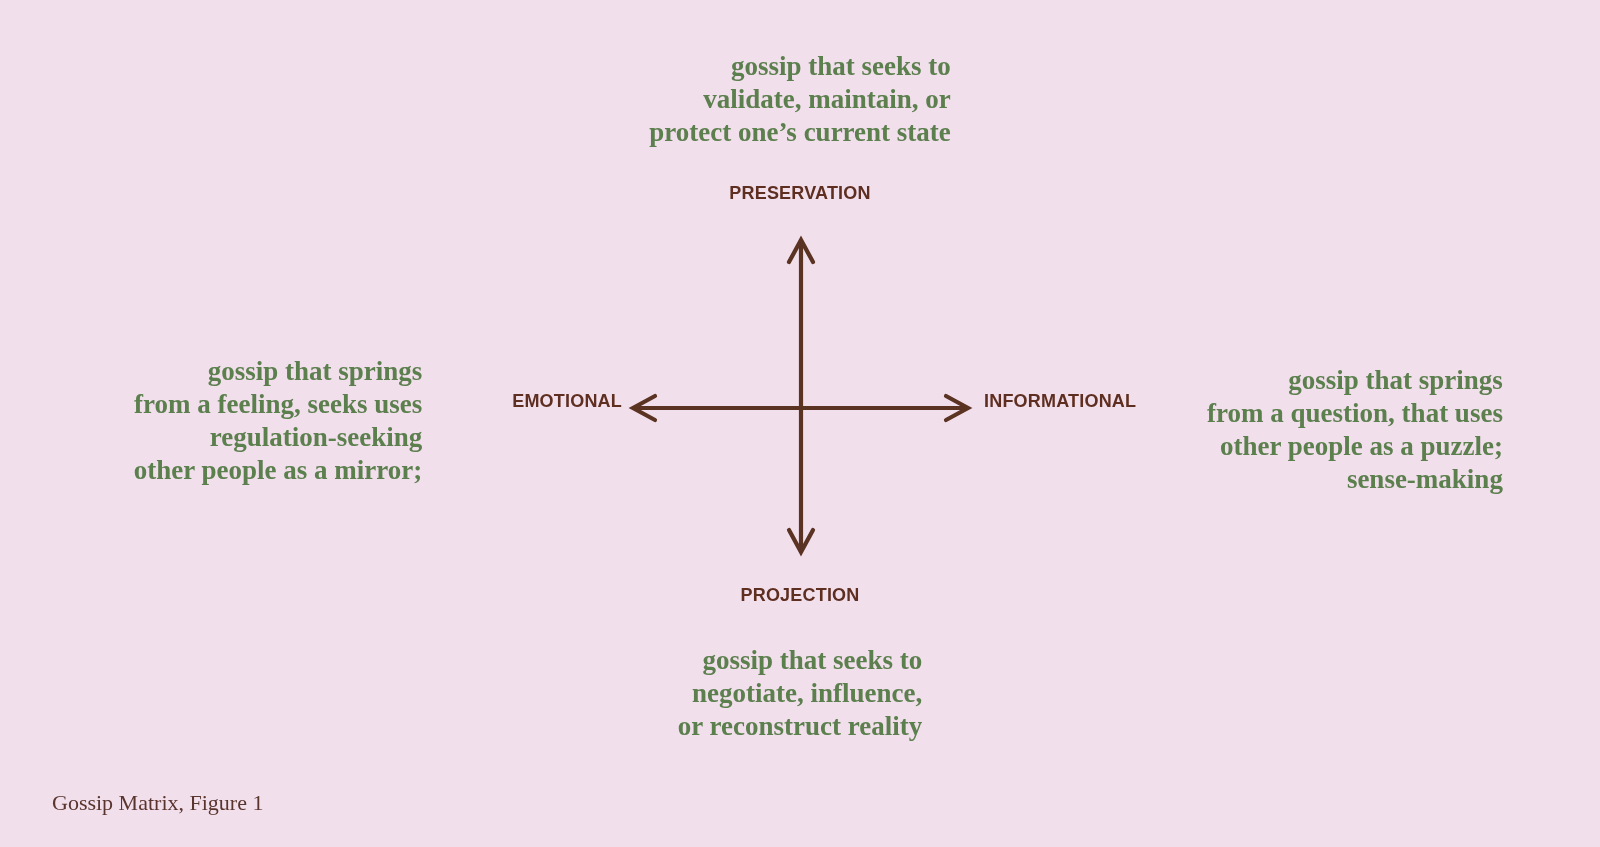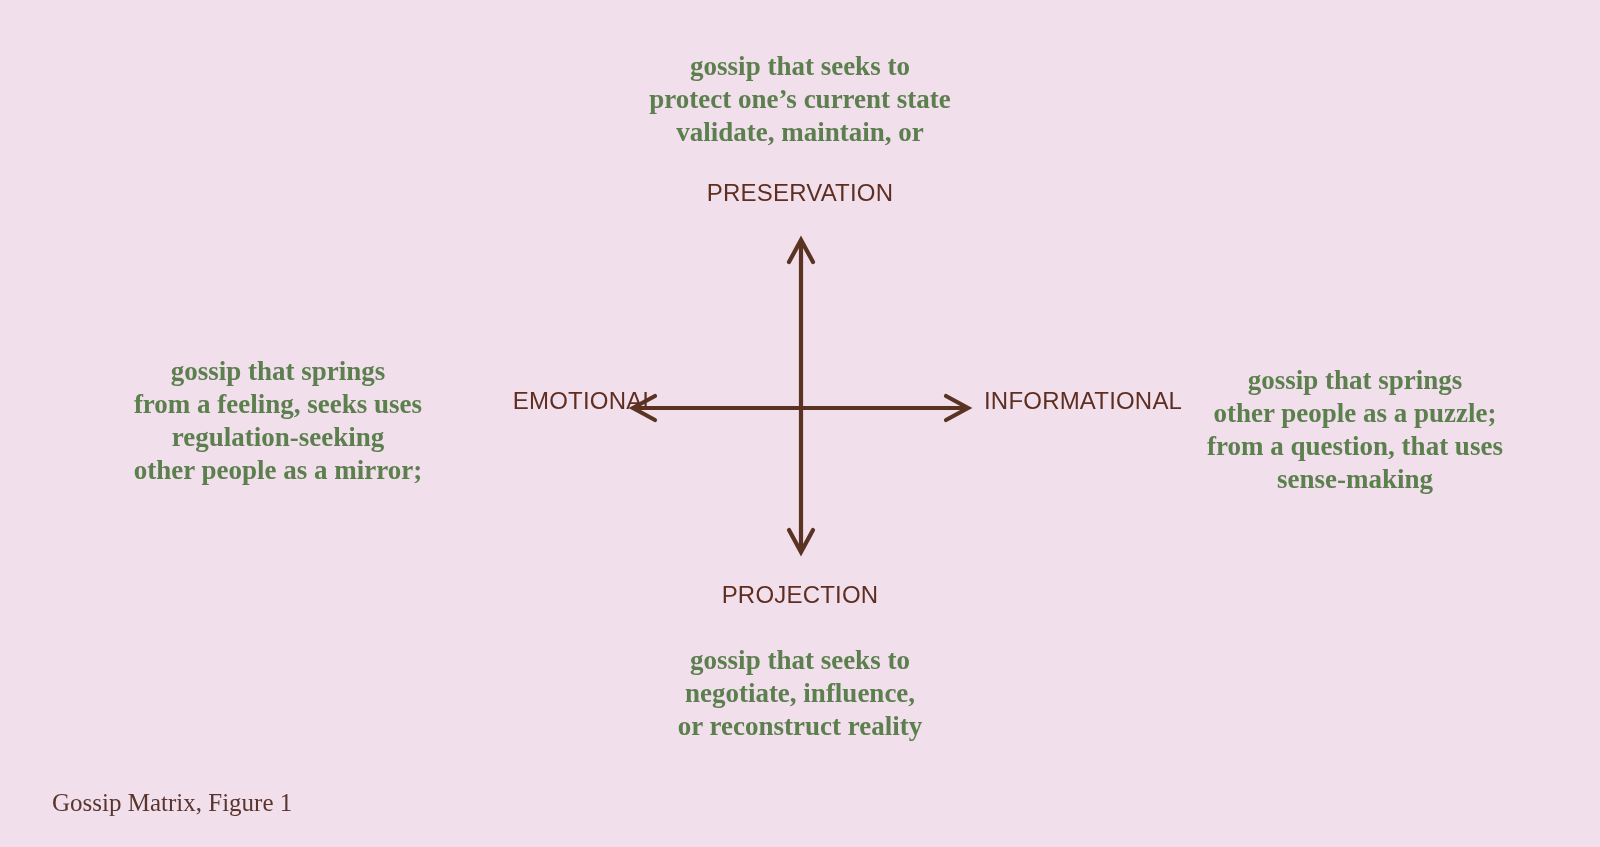--- a/index.html
+++ b/index.html
@@ -24,70 +24,70 @@
   .note{
     position:absolute;
     color:var(--note);
     font-family:"Liberation Serif", serif;
     font-weight:bold;
     font-size:27px;
     line-height:33px;
     text-align:center;
     white-space:nowrap;
   }
-  .note span{display:block;}
+  .note span{display:block;text-align:right;}
   .note-top{left:800px; top:50px; transform:translateX(-50%);}
   .note-left{left:278px; top:355px; transform:translateX(-50%);}
   .note-right{left:1355px; top:364px; transform:translateX(-50%);}
   .note-bottom{left:800px; top:644px; transform:translateX(-50%);}
   .axis-label{
     position:absolute;
     color:var(--axis-label);
     font-family:"Liberation Sans", sans-serif;
-    font-weight:normal;
-    font-size:24px;
+    font-weight:bold;
+    font-size:18px;
     letter-spacing:0.2px;
     white-space:nowrap;
   }
   .label-preservation{left:800px; top:193px; transform:translate(-50%,-50%);}
   .label-projection{left:800px; top:595px; transform:translate(-50%,-50%);}
-  .label-emotional{left:656px; top:401px; transform:translate(-100%,-50%);}
+  .label-emotional{left:622px; top:401px; transform:translate(-100%,-50%);}
   .label-informational{left:984px; top:401px; transform:translateY(-50%);}
   .axes-svg{
     position:absolute;
     left:0; top:0;
     width:1600px;
     height:847px;
     pointer-events:none;
   }
   .axes-svg *{
     stroke:var(--axis);
     stroke-width:4.2;
     fill:none;
   }
   .caption{
     position:absolute;
     left:52px;
     top:788px;
     color:var(--caption);
     font-family:"Liberation Serif", serif;
-    font-size:25px;
+    font-size:22px;
     line-height:30px;
     white-space:nowrap;
   }
 </style>
 </head>
 <body>
 
 <div class="canvas">
 
   <div class="note note-top">
     <span>gossip that seeks to</span>
+    <span>validate, maintain, or</span>
     <span>protect one’s current state</span>
-    <span>validate, maintain, or</span>
   </div>
 
   <div class="axis-label label-preservation">PRESERVATION</div>
 
   <svg class="axes-svg" viewBox="0 0 1600 847" xmlns="http://www.w3.org/2000/svg">
     <line x1="801" y1="242" x2="801" y2="550"></line>
     <line x1="635" y1="408" x2="966" y2="408"></line>
     <polyline points="789,262 801,240 813,262" stroke-linecap="round" stroke-linejoin="miter"></polyline>
     <polyline points="789,530 801,552 813,530" stroke-linecap="round" stroke-linejoin="miter"></polyline>
     <polyline points="655,396 633,408 655,420" stroke-linecap="round" stroke-linejoin="miter"></polyline>
@@ -99,22 +99,22 @@
 
   <div class="note note-left">
     <span>gossip that springs</span>
     <span>from a feeling, seeks uses</span>
     <span>regulation-seeking</span>
     <span>other people as a mirror;</span>
   </div>
 
   <div class="note note-right">
     <span>gossip that springs</span>
+    <span>from a question, that uses</span>
     <span>other people as a puzzle;</span>
-    <span>from a question, that uses</span>
     <span>sense-making</span>
   </div>
 
   <div class="axis-label label-projection">PROJECTION</div>
 
   <div class="note note-bottom">
     <span>gossip that seeks to</span>
     <span>negotiate, influence,</span>
     <span>or reconstruct reality</span>
   </div>

